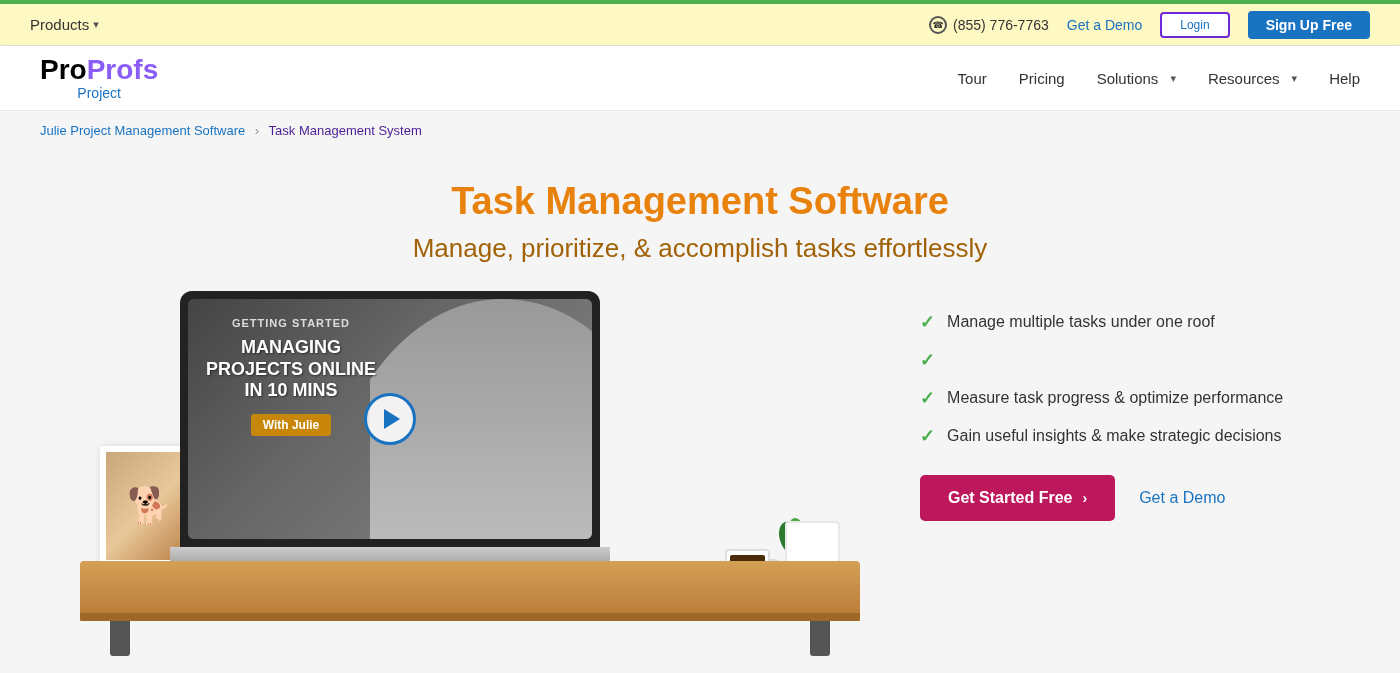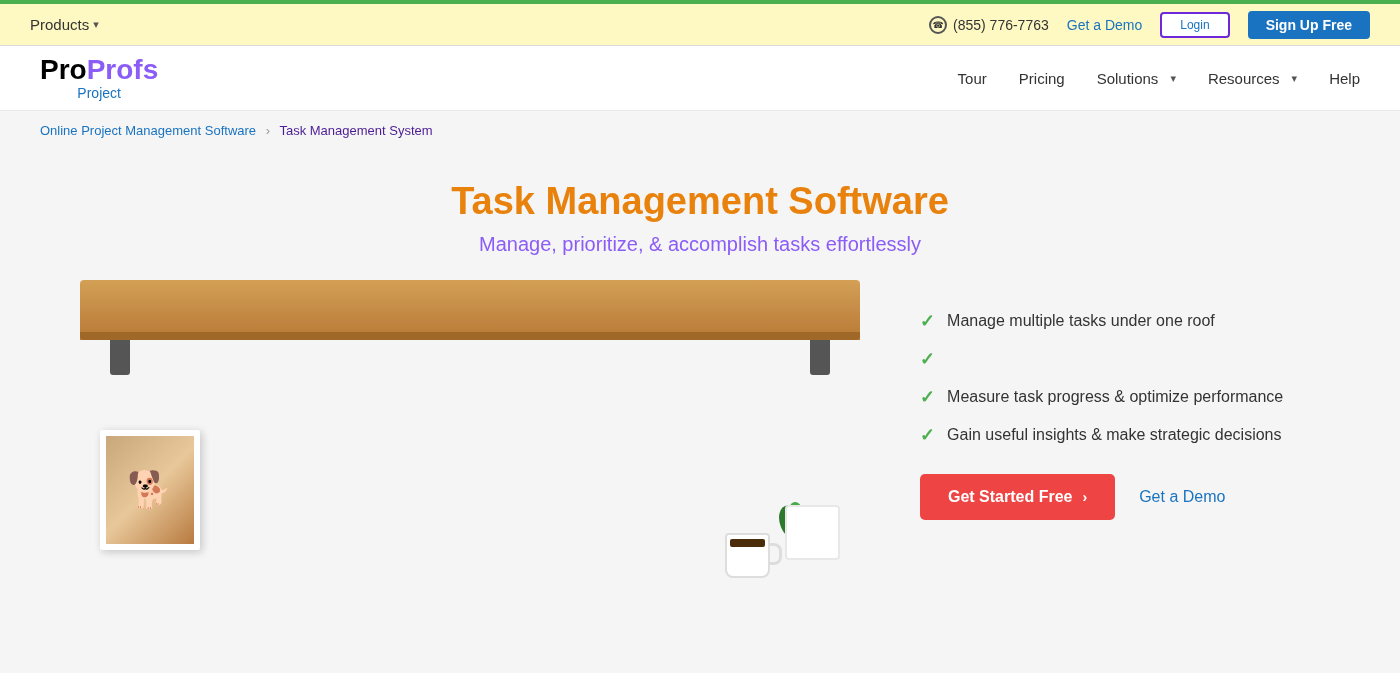--- a/index.html
+++ b/index.html
@@ -71,24 +71,24 @@
       padding: 30px 40px 0 40px;
       text-align: center;
     }
     .hero-title {
       font-size: 38px;
       font-weight: 700;
       color: #e8820c;
       margin-bottom: 10px;
     }
     .hero-subtitle {
-      font-size: 20px;
-      color: #8b5cf6;
+      font-size: 26px;
+      color: #a16207;
       font-weight: 400;
-      margin-bottom: 34px;
+      margin-bottom: 27px;
     }
 
     
     .hero-content {
       display: flex;
       align-items: flex-start;
       justify-content: center;
       gap: 60px;
       padding-bottom: 0;
       position: relative;
@@ -334,21 +334,21 @@
     }
 
     
     .cta-row {
       display: flex;
       align-items: center;
       gap: 24px;
       margin-top: 28px;
     }
     .cta-get-started {
-      background: #ef4444;
+      background: #be185d;
       color: white;
       border: none;
       padding: 14px 28px;
       border-radius: 5px;
       font-size: 16px;
       font-weight: 600;
       cursor: pointer;
       display: flex;
       align-items: center;
       gap: 10px;
@@ -408,37 +408,59 @@
     </a>
     <a class="nav-link nav-link-dropdown">
       <span>Resources</span>
       <span class="chevron">▾</span>
     </a>
     <a class="nav-link">Help</a>
   </nav>
 </div>
 
 <div class="breadcrumb-bar">
-  <a class="breadcrumb-link">Online Project Management Software</a>
+  <a class="breadcrumb-link">Julie Project Management Software</a>
   <span class="breadcrumb-sep">›</span>
   <span class="breadcrumb-current">Task Management System</span>
 </div>
 
 <div class="hero">
   <h1 class="hero-title">Task Management Software</h1>
   <p class="hero-subtitle">Manage, prioritize, &amp; accomplish tasks effortlessly</p>
 
   <div class="hero-content">
 
     <div class="desk-scene">
 
       <div class="dog-frame">
         <div class="dog-placeholder">🐕</div>
       </div>
 
+      <div class="laptop-container">
+        <div class="laptop-screen-outer">
+          <div class="laptop-screen">
+            <div class="video-bg"></div>
+            <div class="video-person"></div>
+            <div class="video-text-area">
+              <div class="video-getting-started">GETTING STARTED</div>
+              <div class="video-title-main">
+                <div>MANAGING</div>
+                <div>PROJECTS ONLINE</div>
+                <div>IN 10 MINS</div>
+              </div>
+              <div class="video-with-badge">With Julie</div>
+            </div>
+            <div class="play-btn">
+              <div class="play-triangle"></div>
+            </div>
+          </div>
+        </div>
+        <div class="laptop-base"></div>
+        <div class="laptop-bottom"></div>
+      </div>
 
       <div class="plant-container">
         <div class="plant-leaves">
           <div class="leaf leaf1"></div>
           <div class="leaf leaf2"></div>
           <div class="leaf leaf3"></div>
           <div class="leaf leaf4"></div>
           <div class="leaf leaf5"></div>
         </div>
         <div class="plant-pot"></div>

